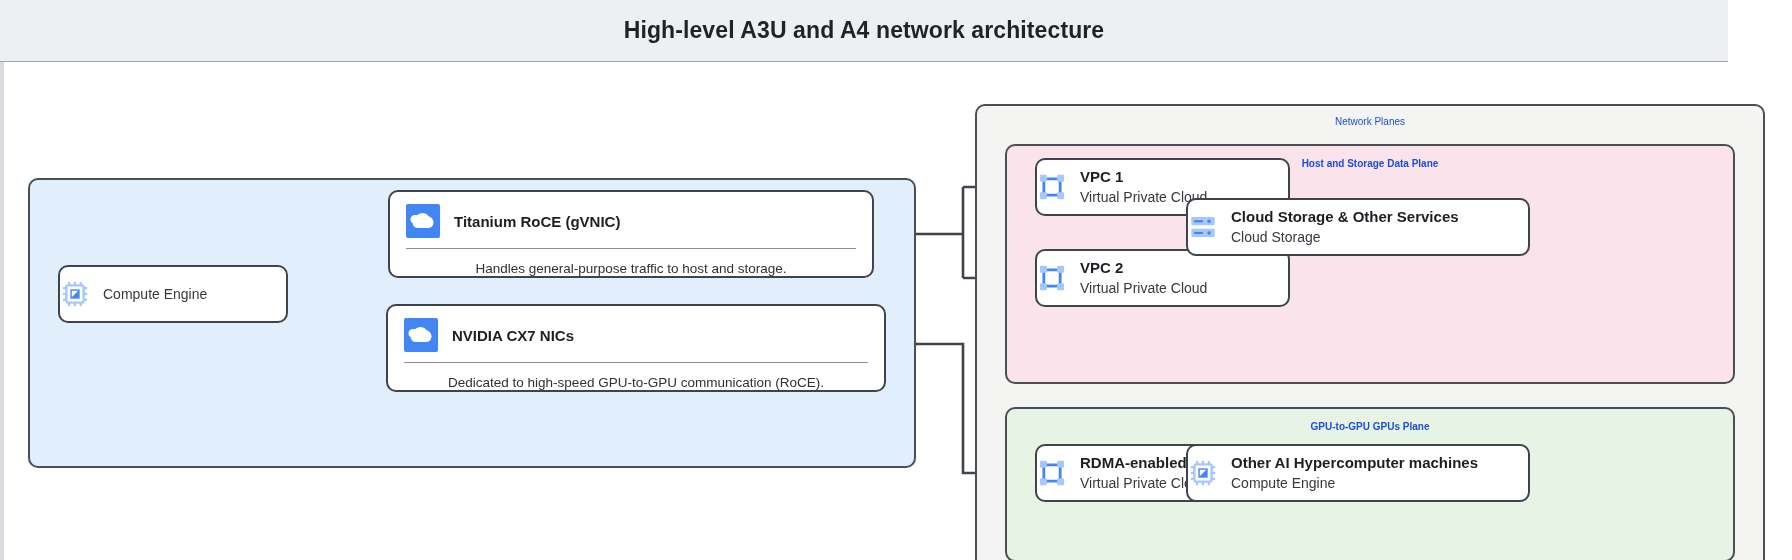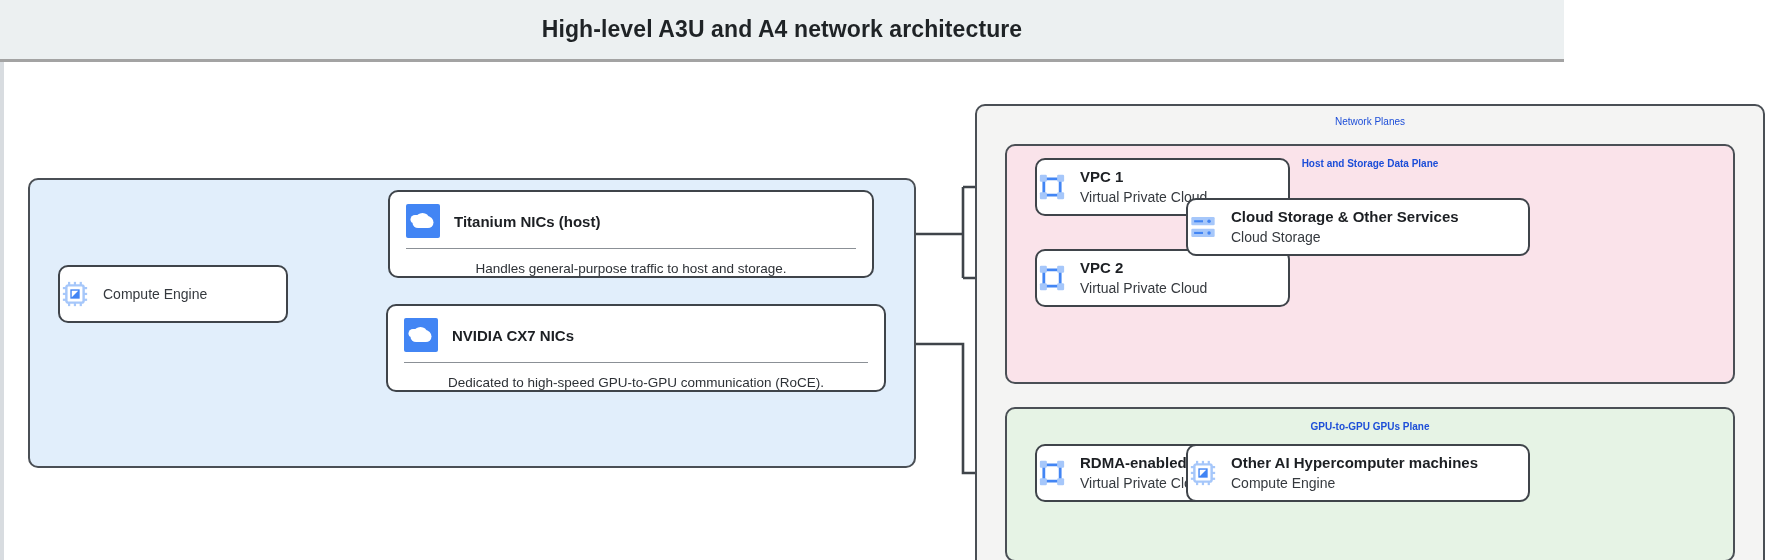--- a/index.html
+++ b/index.html
@@ -6,23 +6,23 @@
   body {
     width: 1792px; height: 560px;
     font-family: "Liberation Sans", sans-serif;
     background: #ffffff;
     color: #202124;
     overflow: hidden;
     position: relative;
   }
   #header {
     position: absolute; left: 0; top: 0;
-    width: 1564px; height: 62px;
+    width: 1728px; height: 62px;
     background: #ecf0f1;
-    border-bottom: 3px solid #a3a3a3;
+    border-bottom: 1px solid #a3a3a3;
     display: flex; align-items: center; justify-content: center;
   }
   #header-title { font-size: 23px; font-weight: bold; color: #1f2326; letter-spacing: .1px; }
   #canvas { position: absolute; left: 0; top: 62px; width: 1792px; height: 498px; background:#fff; }
   #edge-left { position:absolute; left:0; top:0; width:4px; height:498px; background:#d8dce0; }
 
   .panel { position: absolute; border: 2px solid #4a4f55; border-radius: 10px; }
   .panel-title {
     position: absolute; left: 0; right: 0; text-align: center;
     font-size: 10px; color: #1d4ed8;
@@ -143,21 +143,21 @@
         <div class="card-sub">Compute Engine</div>
       </div>
     </div>
   </div>
 
   <div class="nic-card" id="card-titanium" style="left:388px; top:128px; width:486px; height:88px;">
     <div class="nic-head">
       <div class="ic-cloud icon">
           <span class="puff"></span>
         </div>
-      <div class="nic-title">Titanium NICs (host)</div>
+      <div class="nic-title">Titanium RoCE (gVNIC)</div>
     </div>
     <div class="nic-rule"></div>
     <div class="nic-note">Handles general-purpose traffic to host and storage.</div>
   </div>
 
   <div class="nic-card" id="card-cx7" style="left:386px; top:242px; width:500px; height:88px;">
     <div class="nic-head">
       <div class="ic-cloud icon">
           <span class="puff"></span>
         </div>

